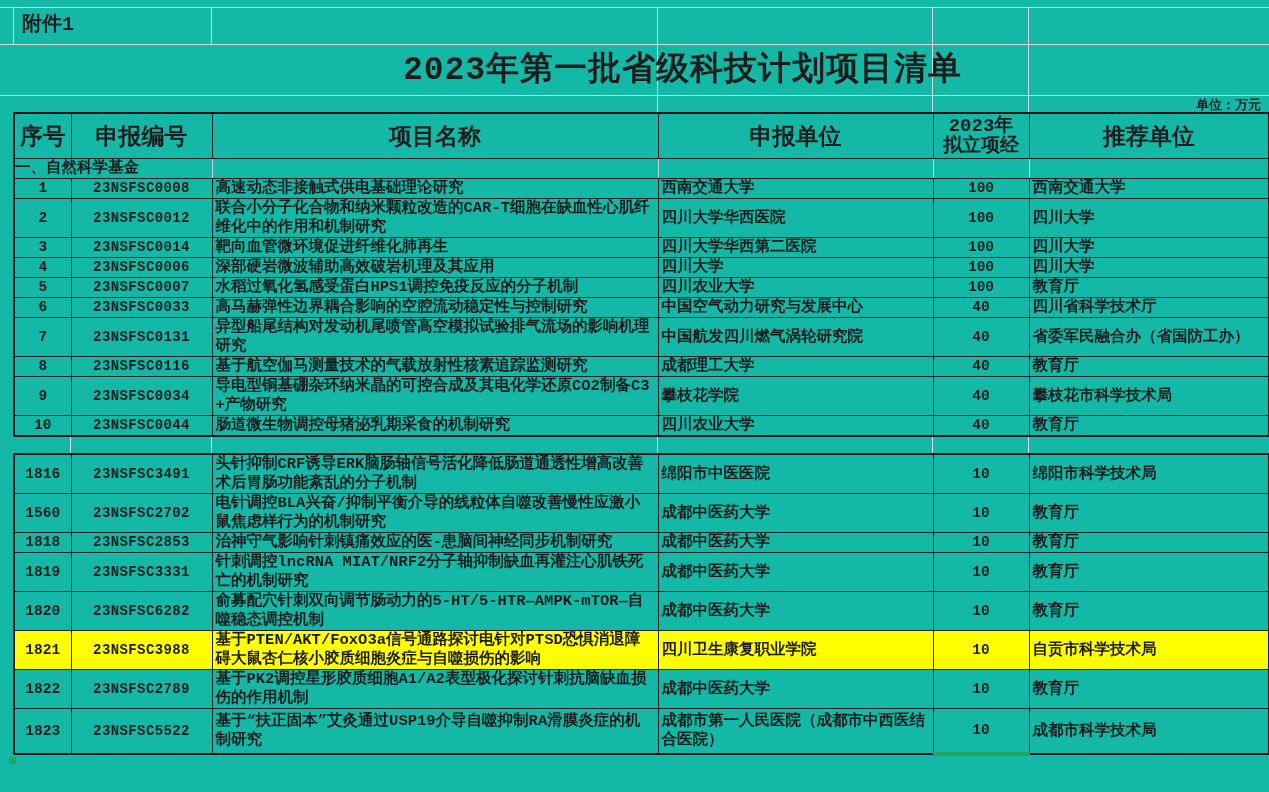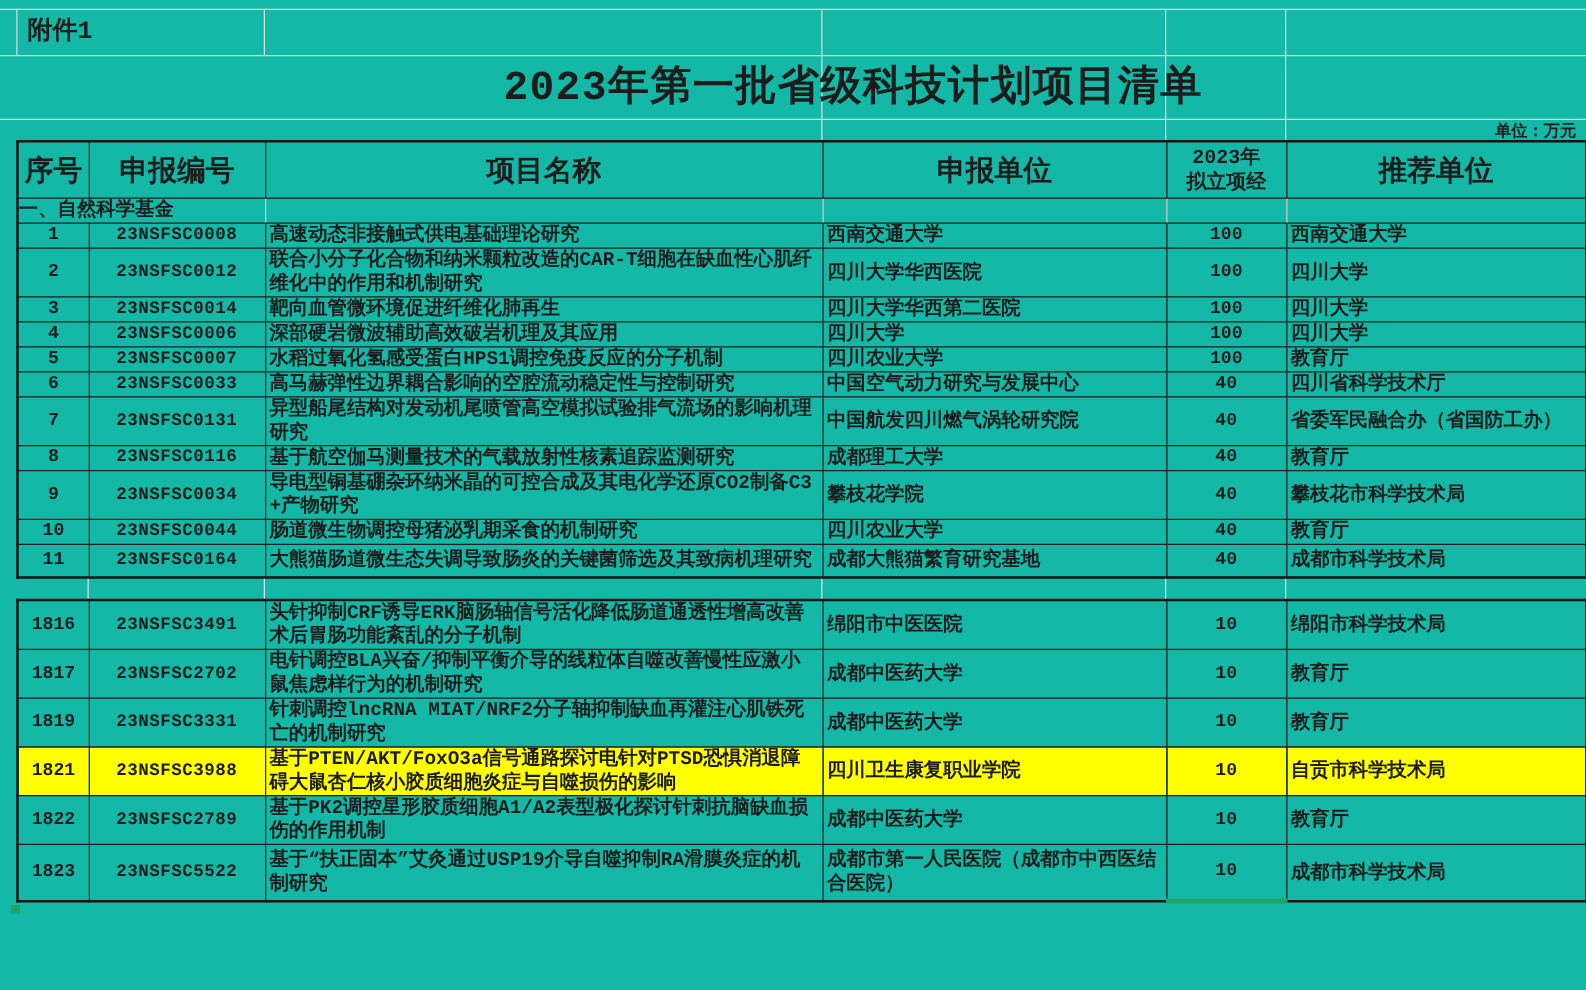--- a/index.html
+++ b/index.html
@@ -14,21 +14,21 @@
     font-size:33px;font-weight:700;letter-spacing:1px;margin-left:48px;}
   .unit-note{position:absolute;right:8px;top:96px;font-size:13px;font-weight:700;text-align:right;}
   .gl-h{position:absolute;height:1px;background:#d9d9d9;left:0;width:1269px;}
   .gl-v{position:absolute;width:1px;background:#d9d9d9;}
   
   .table-wrap{position:relative;margin:112px 0 0 13px;width:1255px;}
   table.grid{border-collapse:collapse;table-layout:fixed;width:1255px;border:2px solid #141414;}
   .c0{width:57px}.c1{width:141px}.c2{width:446px}.c3{width:275px}.c4{width:96px}.c5{width:240px}
   .grid th,.grid td{border:1.5px solid #1f1f1f;overflow:hidden;}
   .grid th{font-size:23px;font-weight:700;text-align:center;vertical-align:middle;height:44px;padding:0;}
-  .grid th.pre{white-space:pre-line;font-size:16px;line-height:20px;}
+  .grid th.pre{white-space:pre-line;font-size:19px;line-height:20px;}
   .grid td{font-weight:700;font-size:15.5px;line-height:19px;vertical-align:middle;
     padding:0 3px;word-break:break-all;}
   .grid tr.datarow{height:19px;}
   .grid td.ctr{text-align:center;padding:0;}
   .grid td.code{font-size:14px;letter-spacing:.4px;}
   .grid td.num{font-size:14.5px;}
   .grid tr.r-tall td{padding-top:3px;padding-bottom:3px;}
   .grid tr.sec{height:20px;}
   .grid tr.sec td{font-size:15.5px;}
   .grid td.sec-label{border-right:1px solid #c9c9c9;padding-left:0;}
@@ -163,28 +163,20 @@
               <td class="ctr num">40</td>
               <td>攀枝花市科学技术局</td>
             </tr>
             <tr class="datarow">
               <td class="ctr num">10</td>
               <td class="ctr code">23NSFSC0044</td>
               <td>肠道微生物调控母猪泌乳期采食的机制研究</td>
               <td>四川农业大学</td>
               <td class="ctr num">40</td>
               <td>教育厅</td>
-            </tr>
-            <tr class="datarow r-tall">
-              <td class="ctr num">11</td>
-              <td class="ctr code">23NSFSC0164</td>
-              <td>大熊猫肠道微生态失调导致肠炎的关键菌筛选及其致病机理研究</td>
-              <td>成都大熊猫繁育研究基地</td>
-              <td class="ctr num">40</td>
-              <td>成都市科学技术局</td>
             </tr>
           </tbody>
         </table>
       </div>
     <div class="gap">
       <div class="v" style="left:57px"></div>
       <div class="v" style="left:198px"></div>
       <div class="v" style="left:644px"></div>
       <div class="v" style="left:919px"></div>
       <div class="v" style="left:1015px"></div>
@@ -202,31 +194,47 @@
           <tbody>
             <tr class="datarow">
               <td class="ctr num">1816</td>
               <td class="ctr code">23NSFSC3491</td>
               <td>头针抑制CRF诱导ERK脑肠轴信号活化降低肠道通透性增高改善术后胃肠功能紊乱的分子机制</td>
               <td>绵阳市中医医院</td>
               <td class="ctr num">10</td>
               <td>绵阳市科学技术局</td>
             </tr>
             <tr class="datarow">
-              <td class="ctr num">1817</td>
+              <td class="ctr num">1560</td>
               <td class="ctr code">23NSFSC2702</td>
               <td>电针调控BLA兴奋/抑制平衡介导的线粒体自噬改善慢性应激小鼠焦虑样行为的机制研究</td>
+              <td>成都中医药大学</td>
+              <td class="ctr num">10</td>
+              <td>教育厅</td>
+            </tr>
+            <tr class="datarow">
+              <td class="ctr num">1818</td>
+              <td class="ctr code">23NSFSC2853</td>
+              <td>治神守气影响针刺镇痛效应的医-患脑间神经同步机制研究</td>
               <td>成都中医药大学</td>
               <td class="ctr num">10</td>
               <td>教育厅</td>
             </tr>
             <tr class="datarow">
               <td class="ctr num">1819</td>
               <td class="ctr code">23NSFSC3331</td>
               <td>针刺调控lncRNA MIAT/NRF2分子轴抑制缺血再灌注心肌铁死亡的机制研究</td>
+              <td>成都中医药大学</td>
+              <td class="ctr num">10</td>
+              <td>教育厅</td>
+            </tr>
+            <tr class="datarow">
+              <td class="ctr num">1820</td>
+              <td class="ctr code">23NSFSC6282</td>
+              <td>俞募配穴针刺双向调节肠动力的5-HT/5-HTR—AMPK-mTOR—自噬稳态调控机制</td>
               <td>成都中医药大学</td>
               <td class="ctr num">10</td>
               <td>教育厅</td>
             </tr>
             <tr class="datarow hl">
               <td class="ctr num">1821</td>
               <td class="ctr code">23NSFSC3988</td>
               <td>基于PTEN/AKT/FoxO3a信号通路探讨电针对PTSD恐惧消退障碍大鼠杏仁核小胶质细胞炎症与自噬损伤的影响</td>
               <td>四川卫生康复职业学院</td>
               <td class="ctr num">10</td>

